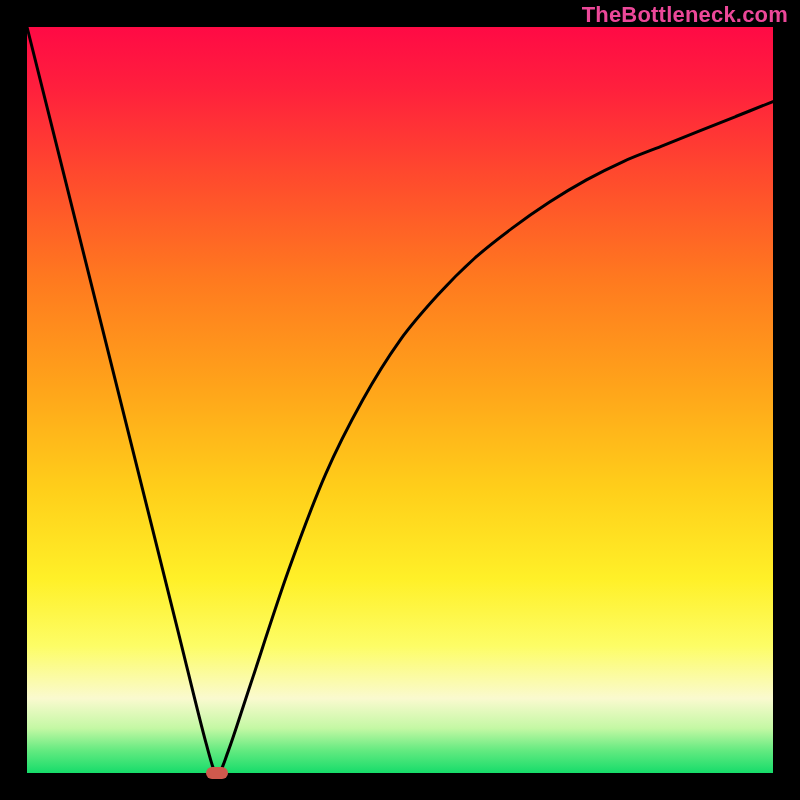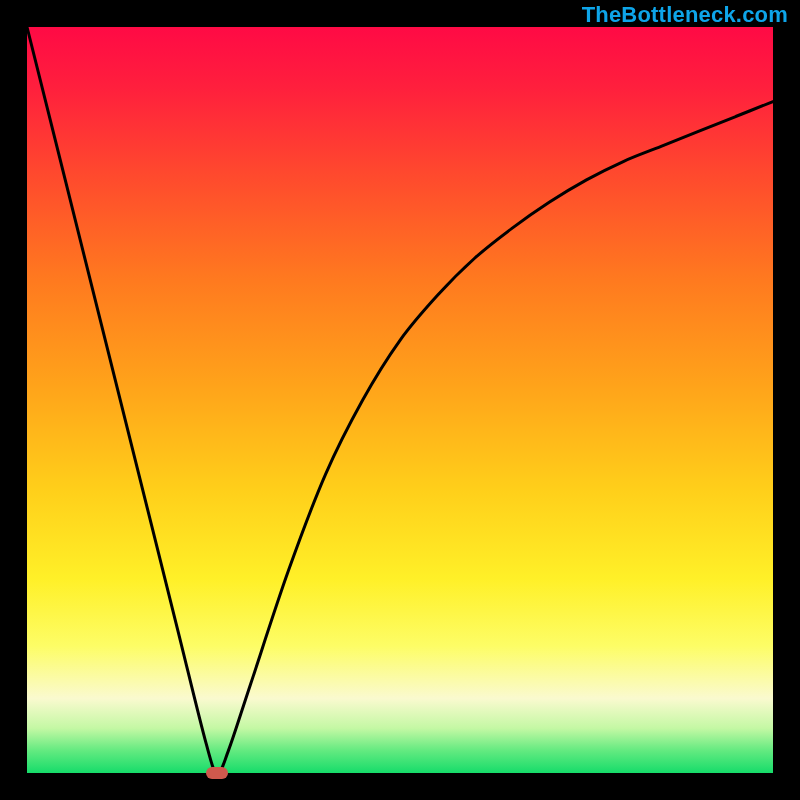--- a/index.html
+++ b/index.html
@@ -14,21 +14,21 @@
   .frame {
     position: relative;
     width: 800px;
     height: 800px;
     background: #000;
   }
   .watermark {
     position: absolute;
     top: 2px;
     right: 12px;
-    color: #0ea5e9;
+    color: #ec4899;
     font-size: 22px;
     font-weight: 600;
     letter-spacing: 0.2px;
     user-select: none;
   }
   .plot {
     position: absolute;
     left: 27px;
     top: 27px;
     width: 746px;

